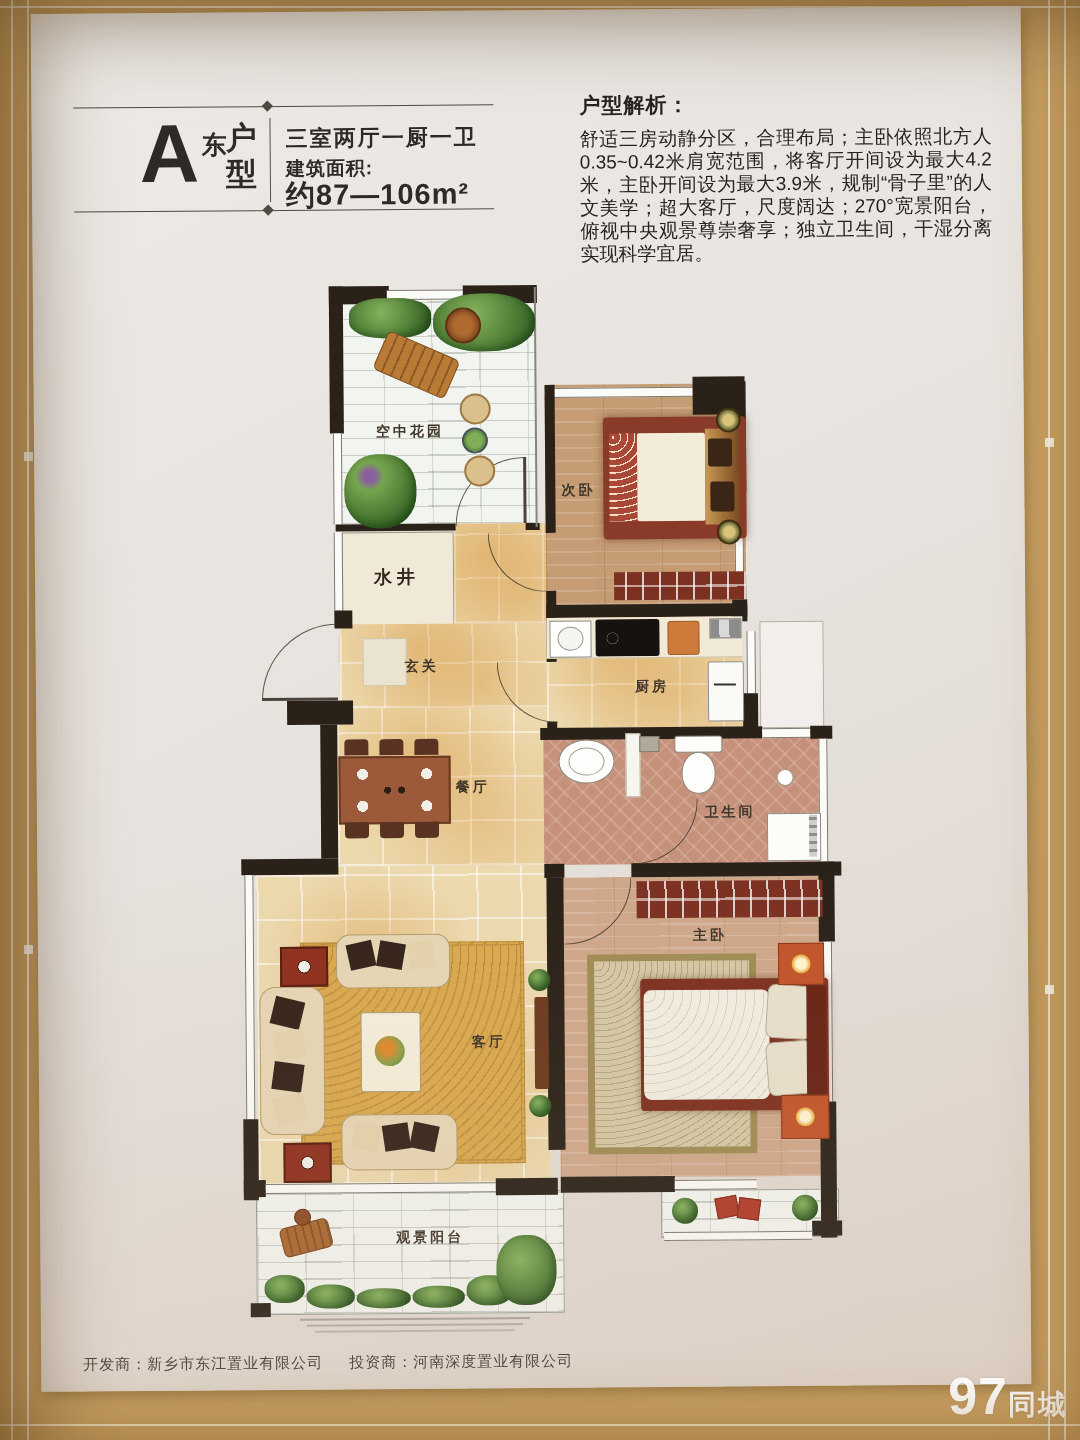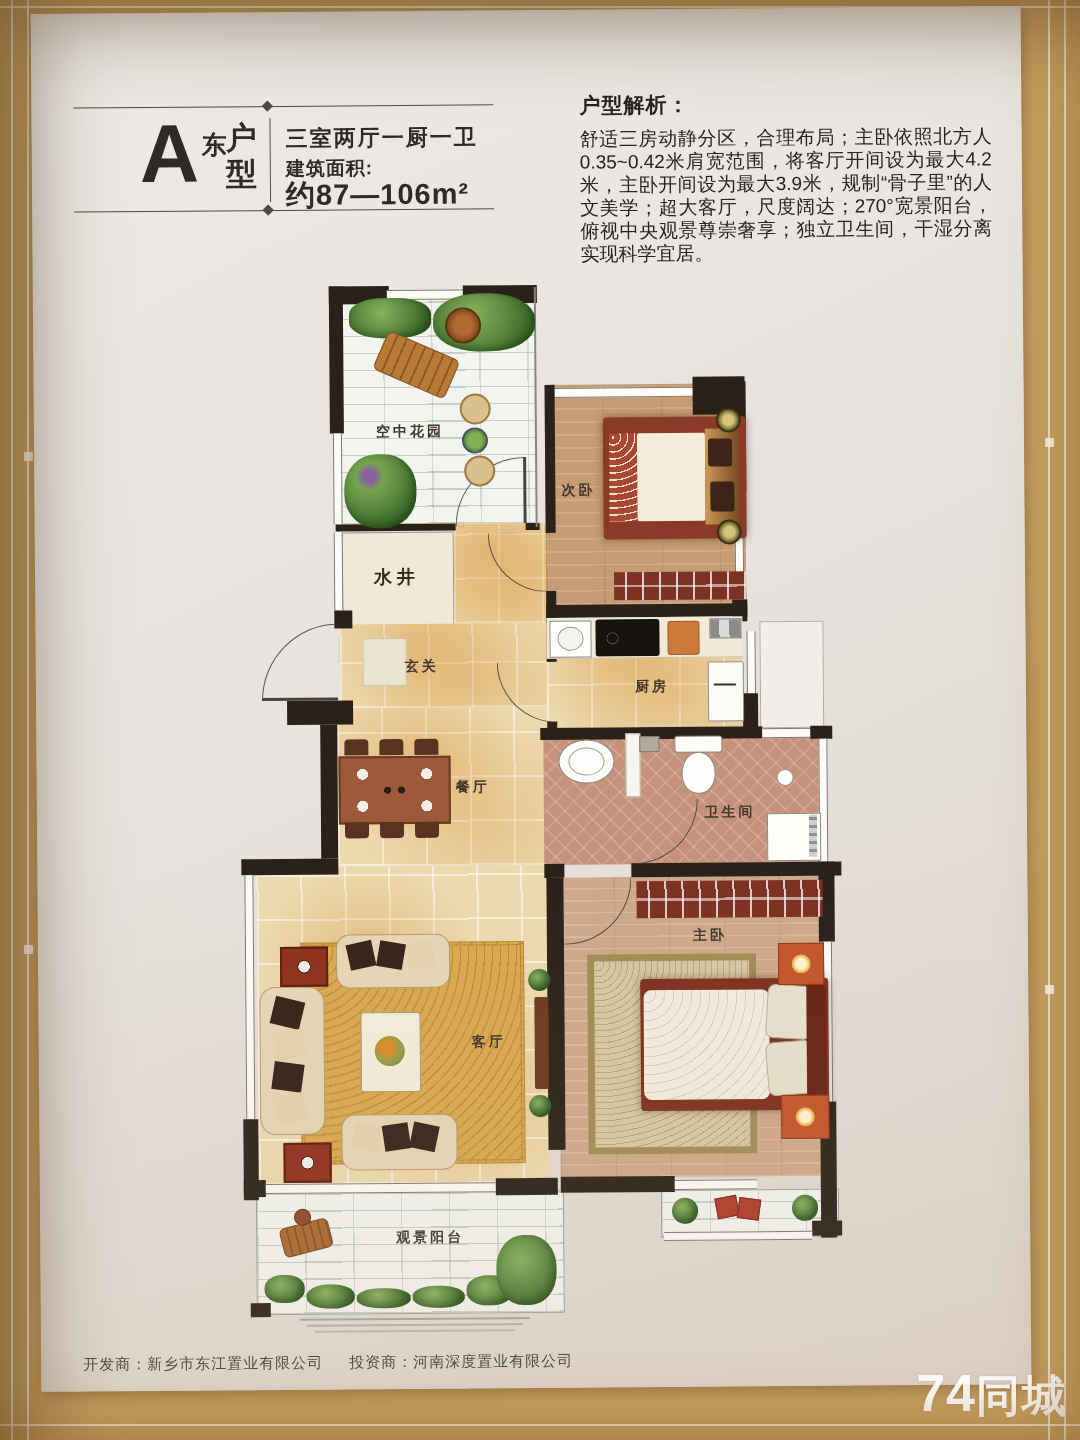--- a/index.html
+++ b/index.html
@@ -70,21 +70,21 @@
   .closet{background:#7c3122;background-image:
     linear-gradient(0deg,transparent 46%,rgba(255,255,255,.55) 46% 54%,transparent 54%),
     repeating-linear-gradient(90deg,transparent 0 11px,rgba(255,255,255,.75) 11px 13px,transparent 13px 17px);}
 
   
   .footer{position:absolute;left:42px;top:1342px;font-size:15px;color:#3e3a34;letter-spacing:1px;}
   .footer span{margin-right:26px;}
   .watermark{position:absolute;right:12px;bottom:14px;color:#fff;font-weight:700;opacity:.96;
     text-shadow:0 0 3px rgba(0,0,0,.12);}
   .watermark .num{font-size:52px;letter-spacing:1px;}
-  .watermark .name{font-size:44px;letter-spacing:2px;}
+  .watermark .name{font-size:28px;letter-spacing:2px;}
 </style>
 </head>
 <body>
 
 <div class="frame-line" style="left:11px;top:0;width:2px;height:1440px;"></div>
 <div class="frame-line" style="left:27px;top:0;width:2px;height:1440px;"></div>
 <div class="frame-line" style="left:1064px;top:0;width:2px;height:1440px;"></div>
 <div class="frame-line" style="left:1048px;top:0;width:2px;height:1440px;"></div>
 <div class="frame-line" style="left:0;top:6px;width:1080px;height:2px;"></div>
 <div class="frame-line" style="left:0;top:1424px;width:1080px;height:2px;"></div>
@@ -304,16 +304,16 @@
     <span class="lbl" style="left:246px;top:757px;">客厅</span>
     <span class="lbl" style="left:186px;top:952px;">观景阳台</span>
   </div>
 
   <div class="footer">
     <span>开发商：新乡市东江置业有限公司</span><span>投资商：河南深度置业有限公司</span>
   </div>
 </div>
 
 <div class="watermark">
-  <span class="num">74</span><span class="name">同城</span>
+  <span class="num">97</span><span class="name">同城</span>
 </div>
 
 <div class="vignette"></div>
 
 </body></html>

